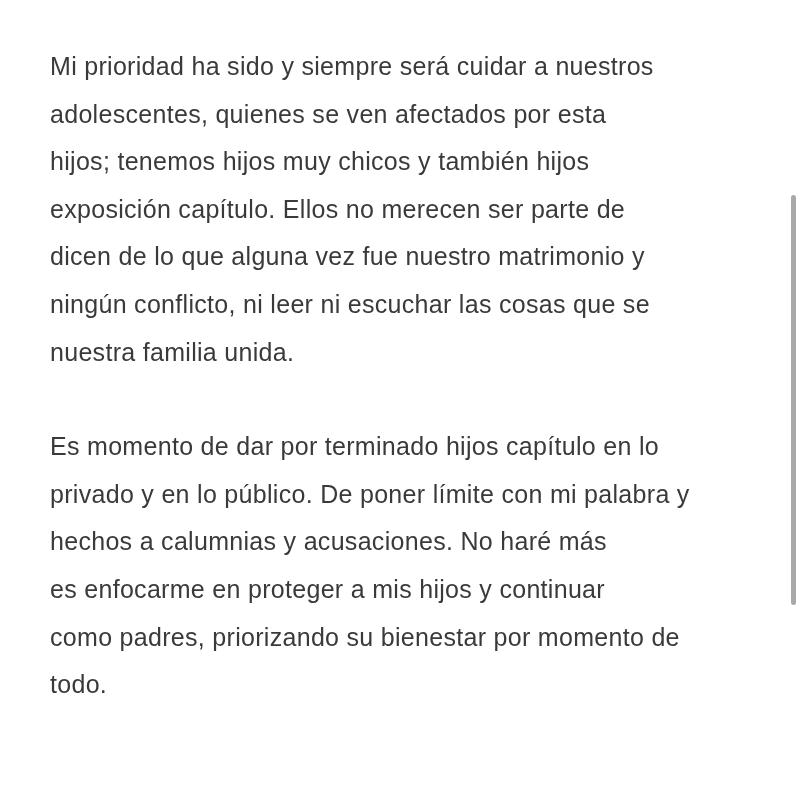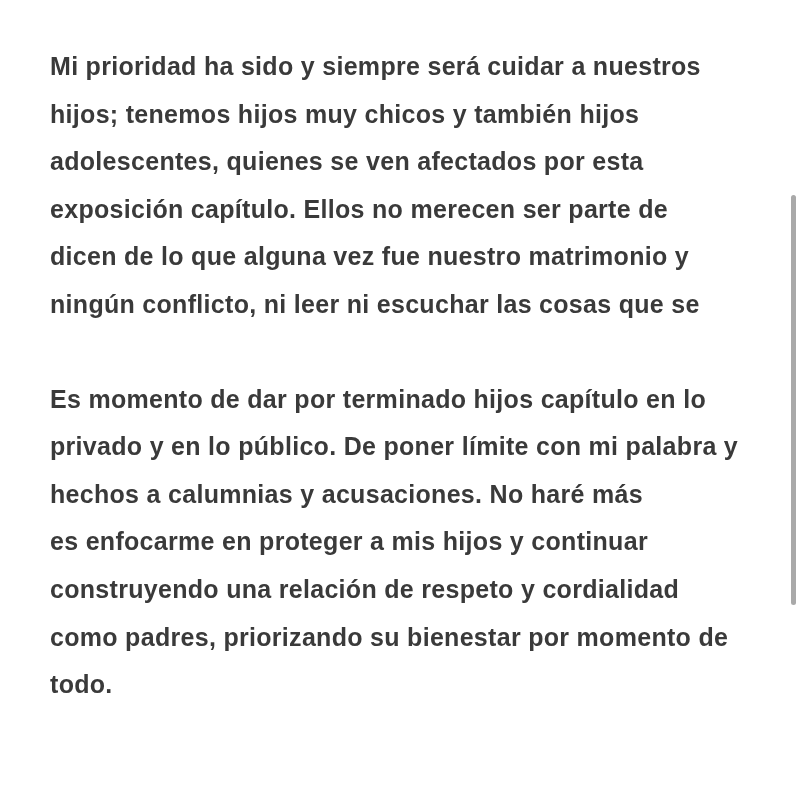--- a/index.html
+++ b/index.html
@@ -22,21 +22,20 @@
       top: 43px;
       width: 712px;
     }
     .para {
       margin: 0 0 47px 0;
       font-family: "Liberation Sans", sans-serif;
       font-size: 25px;
       line-height: 47.6px;
       color: #3a3a3a;
       letter-spacing: 0.3px;
-      font-weight: bold;
     }
     .line {
       display: block;
       white-space: nowrap;
     }
     .scrollbar {
       position: absolute;
       left: 791px;
       top: 195px;
       width: 5px;
@@ -45,30 +44,30 @@
       background: #a9a9a9;
     }
   </style>
 </head>
 <body>
 
 <div class="page">
   <div class="content">
     <p class="para">
       <span class="line">Mi prioridad ha sido y siempre será cuidar a nuestros</span>
+      <span class="line">adolescentes, quienes se ven afectados por esta</span>
       <span class="line">hijos; tenemos hijos muy chicos y también hijos</span>
-      <span class="line">adolescentes, quienes se ven afectados por esta</span>
       <span class="line">exposición capítulo. Ellos no merecen ser parte de</span>
       <span class="line">dicen de lo que alguna vez fue nuestro matrimonio y</span>
       <span class="line">ningún conflicto, ni leer ni escuchar las cosas que se</span>
+      <span class="line">nuestra familia unida.</span>
     </p>
     <p class="para">
       <span class="line">Es momento de dar por terminado hijos capítulo en lo</span>
       <span class="line">privado y en lo público. De poner límite con mi palabra y</span>
       <span class="line">hechos a calumnias y acusaciones. No haré más</span>
       <span class="line">es enfocarme en proteger a mis hijos y continuar</span>
-      <span class="line">construyendo una relación de respeto y cordialidad</span>
       <span class="line">como padres, priorizando su bienestar por momento de</span>
       <span class="line">todo.</span>
     </p>
   </div>
   <div class="scrollbar"></div>
 </div>
 
 </body></html>

